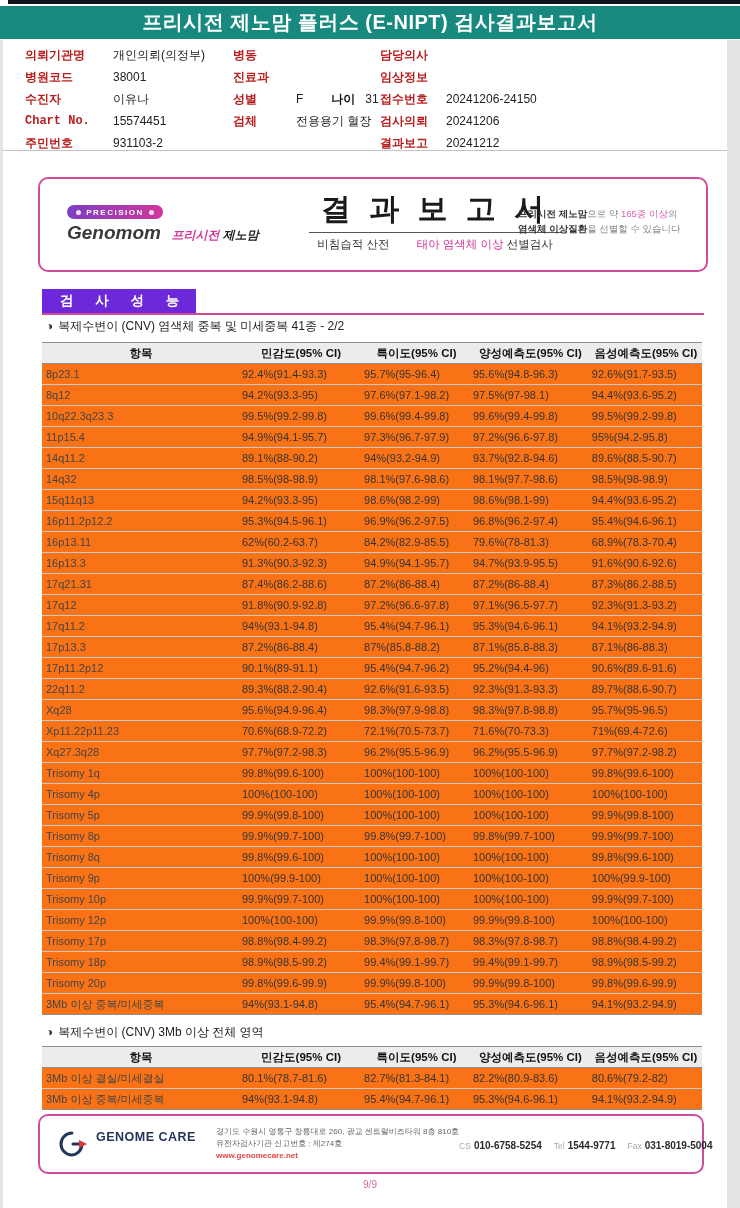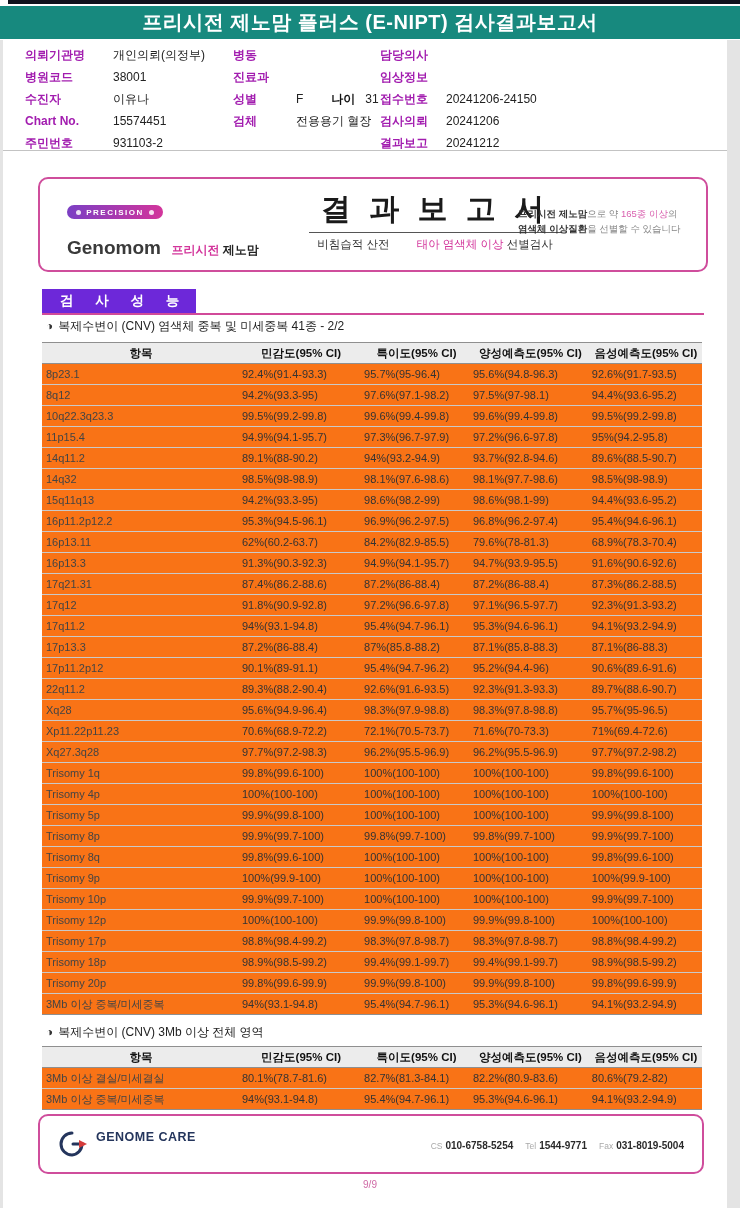--- a/index.html
+++ b/index.html
@@ -19,42 +19,42 @@
   }
   .teal-bar .title{color:#fff;font-size:20px;font-weight:bold;letter-spacing:0.5px;}
 
   
   .info{position:absolute;top:44px;left:0;width:740px;height:104px;font-size:12px;}
   .icol{position:absolute;top:0;}
   .icol-a{left:25px;}
   .icol-b{left:233px;}
   .icol-c{left:372px;}
   .irow{height:22px;display:flex;align-items:center;white-space:nowrap;}
-  .irow .lbl{font-weight:bold;color:#a21caf;}
+  .irow .lbl{font-weight:bold;color:#b91c1c;font-family:Liberation Mono, monospace;}
   .icol-a .lbl{width:88px;}
   .icol-b .lbl{width:63px;}
   .icol-c .lbl{width:66px;margin-left:8px;}
   .irow .val{color:#222;}
   .lbl2{font-weight:bold;color:#111;margin-left:28px;margin-right:10px;}
   .info-divider{position:absolute;top:150px;left:3px;width:724px;border-top:1px solid #c3c3c3;}
 
   
   .result-box{
     position:absolute;top:177px;left:38px;width:666px;height:91px;
     border:2px solid #cf4d9c;border-radius:10px;background:#fff;
   }
   .genomom{position:absolute;left:27px;top:26px;}
   .precision-pill{
     width:96px;height:14px;border-radius:8px;
     background:linear-gradient(90deg,#7b3fc4,#d3359b);
     display:flex;align-items:center;justify-content:center;gap:5px;
     color:#fff;font-size:8px;font-weight:bold;letter-spacing:1.5px;
   }
   .pill-dot{width:5px;height:5px;border-radius:50%;background:#fff;opacity:.85;display:inline-block;}
-  .genomom-line{margin-top:18px;white-space:nowrap;}
+  .genomom-line{margin-top:3px;white-space:nowrap;font-style:italic;}
   .genomom-word{font-size:19px;font-weight:bold;color:#3a3a3a;letter-spacing:0px;}
   .brand-kr{font-size:12px;font-weight:bold;margin-left:6px;}
   .brand-kr .acc{color:#d3359b;}
   .brand-kr .blk{color:#222;}
 
   .result-center{position:absolute;left:250px;top:10px;width:290px;text-align:center;}
   .result-title{font-size:30px;font-weight:bold;color:#1a1a1a;letter-spacing:5px;white-space:nowrap;}
   .result-rule{width:252px;margin:2px auto 4px auto;border-bottom:1.5px solid #555;}
   .result-sub{font-size:11.5px;color:#333;white-space:nowrap;}
   .result-sub .acc{color:#d3359b;font-weight:normal;margin-left:24px;}
@@ -508,20 +508,25 @@
 </table>
 
 <div class="footer-box">
   <div class="gc-logo">
     <svg width="32" height="28" viewBox="0 0 32 28">
       <path d="M14 3 A11 11 0 1 0 14 25 A11 11 0 0 0 24 14 L15 14" fill="none" stroke="#24355c" stroke-width="3" stroke-linecap="round"></path>
       <path d="M21 10 L29 14 L21 18 Z" fill="#d43a3a"></path>
     </svg>
     <span class="gc-name">GENOME CARE</span>
   </div>
+  <div class="gc-addr">
+    <div>경기도 수원시 영통구 창룡대로 260, 광교 센트럴비즈타워 8층 810호</div>
+    <div>유전자검사기관 신고번호 : 제274호</div>
+    <div class="gc-web">www.genomecare.net</div>
+  </div>
   <div class="gc-contact">
     <span><span class="clabel">CS</span><span class="cval">010-6758-5254</span></span>
     <span><span class="clabel">Tel</span><span class="cval">1544-9771</span></span>
     <span><span class="clabel">Fax</span><span class="cval">031-8019-5004</span></span>
   </div>
 </div>
 
 <div class="page-num">9/9</div>
 
 </body></html>

